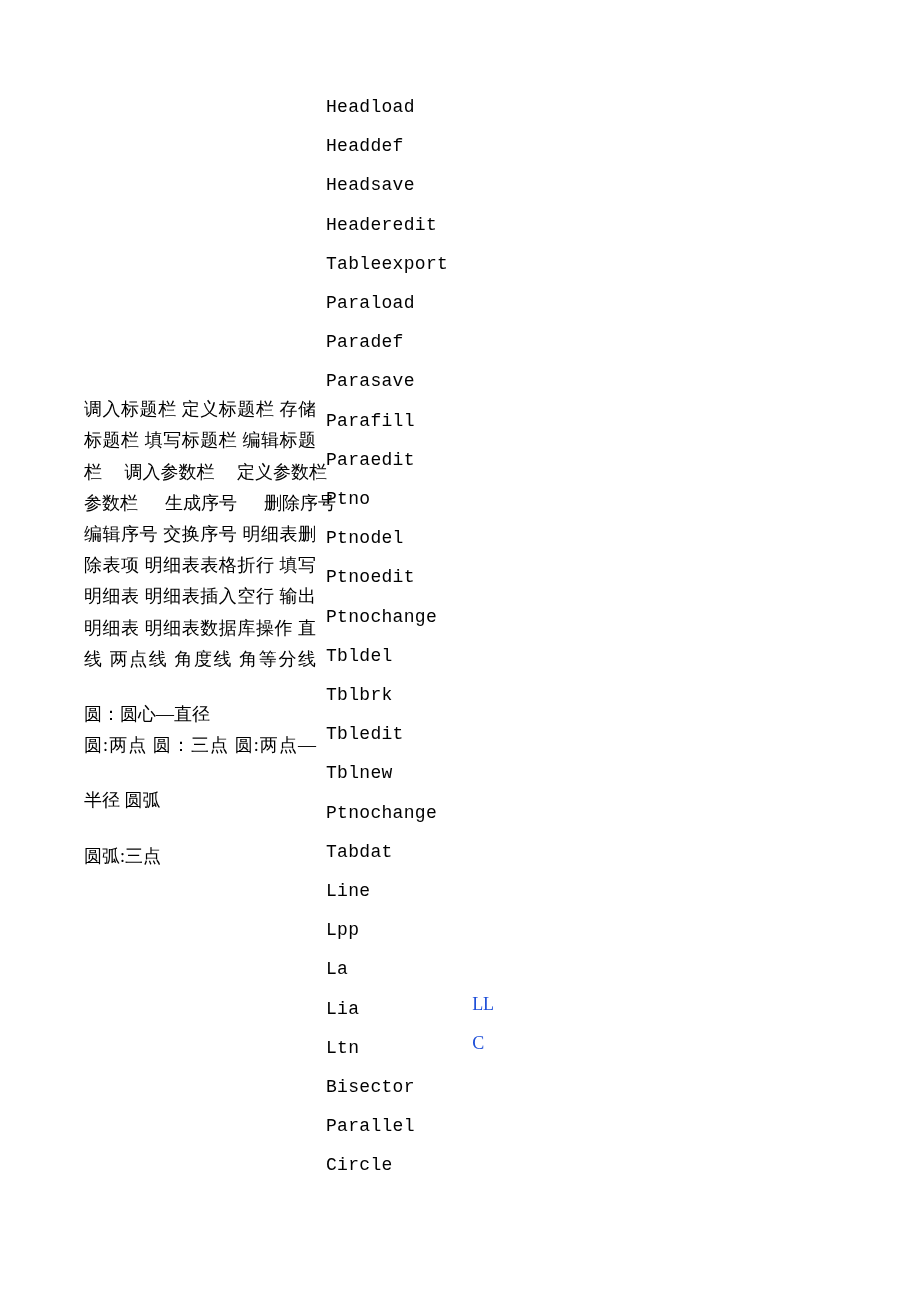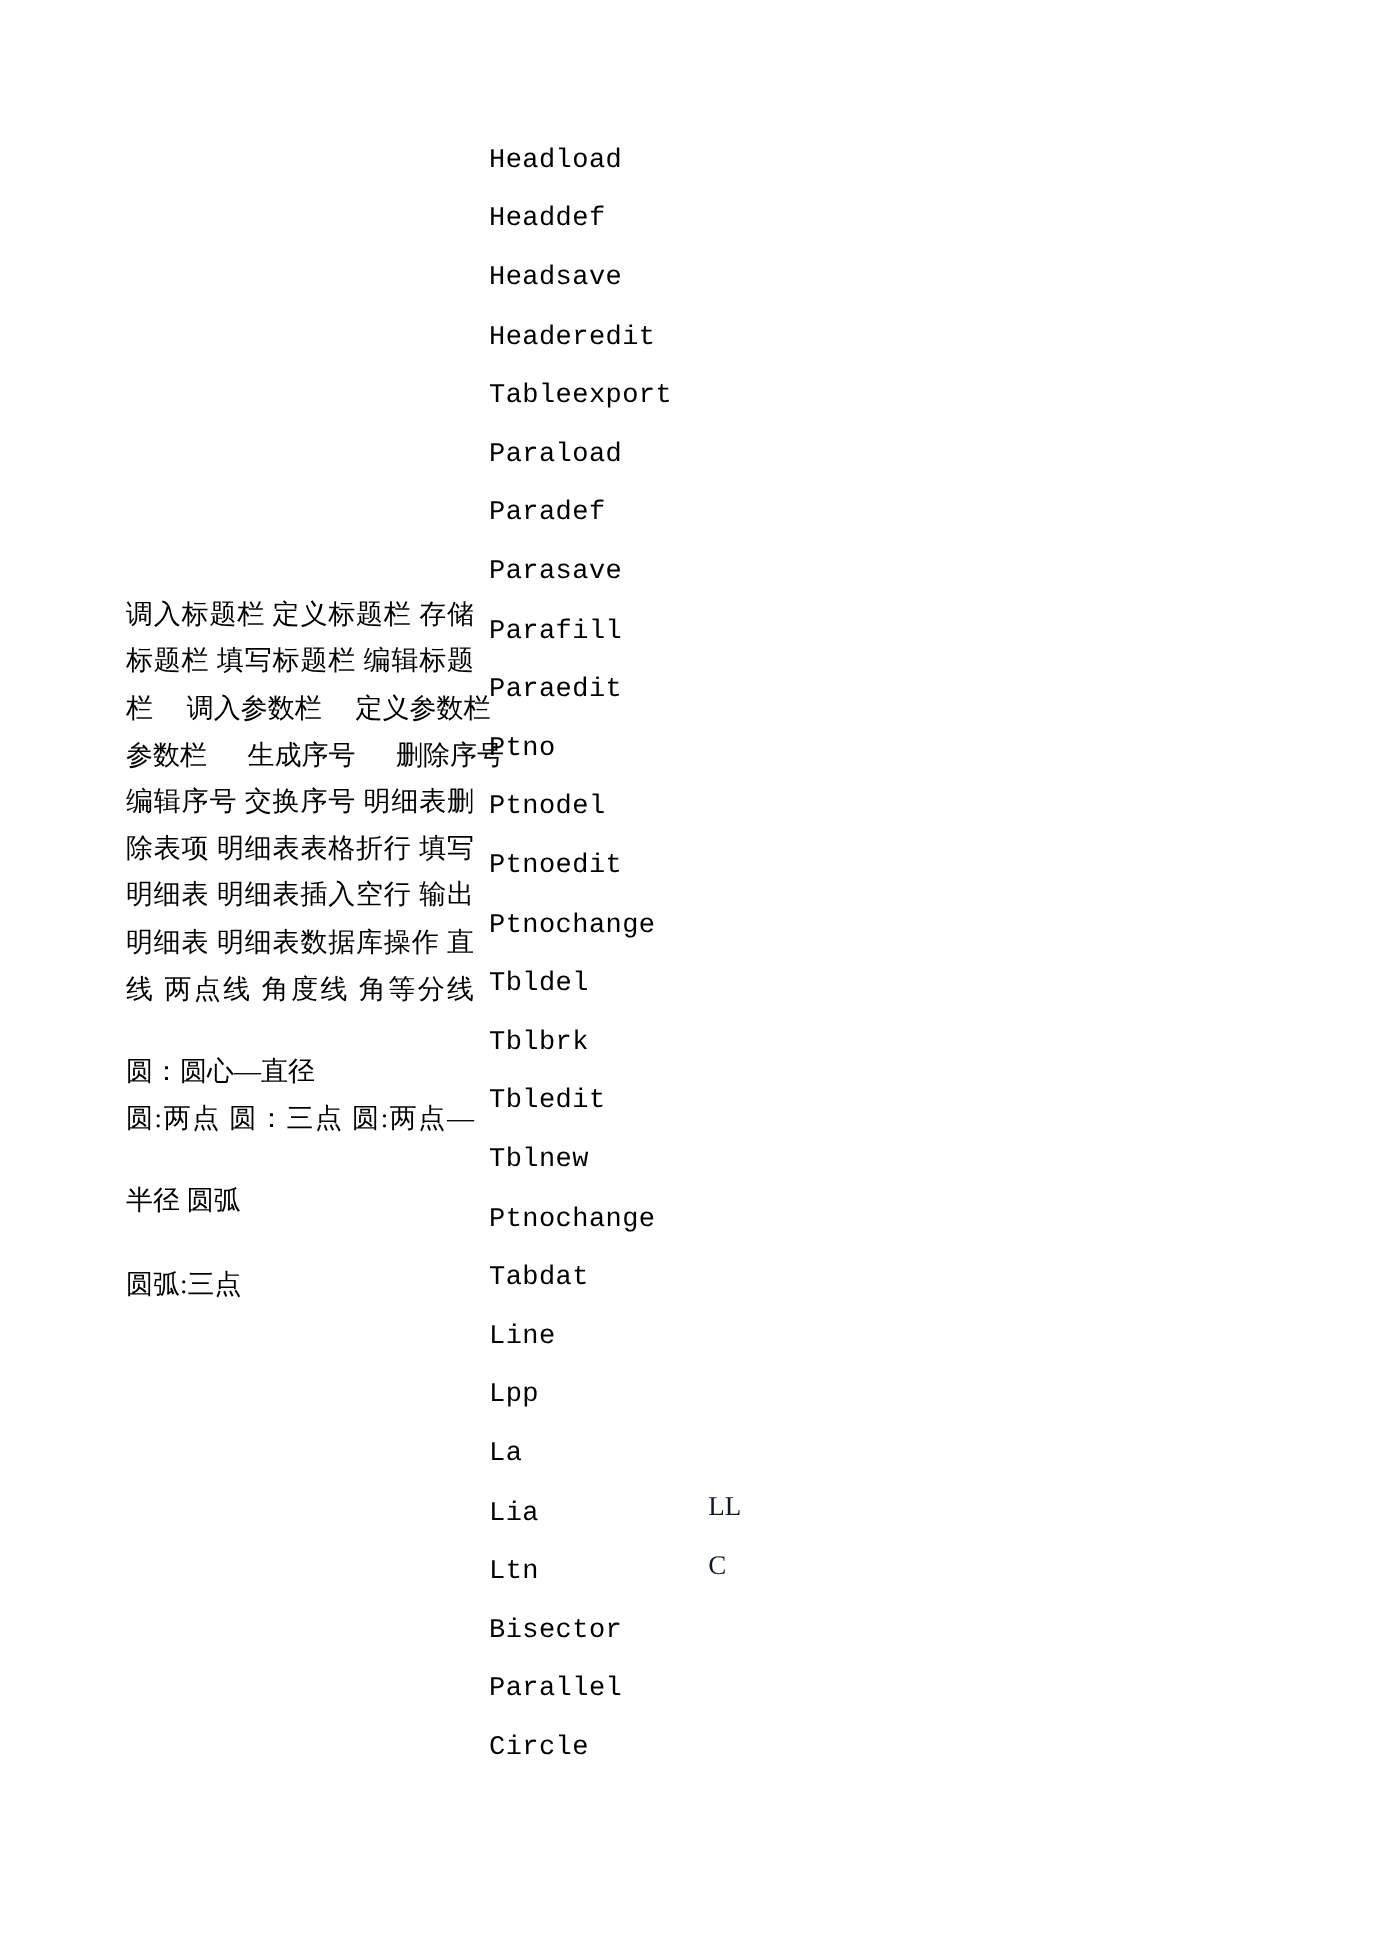--- a/index.html
+++ b/index.html
@@ -46,21 +46,21 @@
     }
     .col-middle .item {
       display: block;
       white-space: nowrap;
     }
     .col-right {
       margin-left: 24px;
       margin-top: 782px;
       font-family: "Times New Roman", "SimSun", serif;
       font-size: 18px;
-      color: #0f172a;
+      color: #1d4ed8;
       line-height: 39px;
     }
     .col-right .item {
       display: block;
       white-space: nowrap;
     }
     .clip {
       overflow: hidden;
       height: 1090px;
     }

